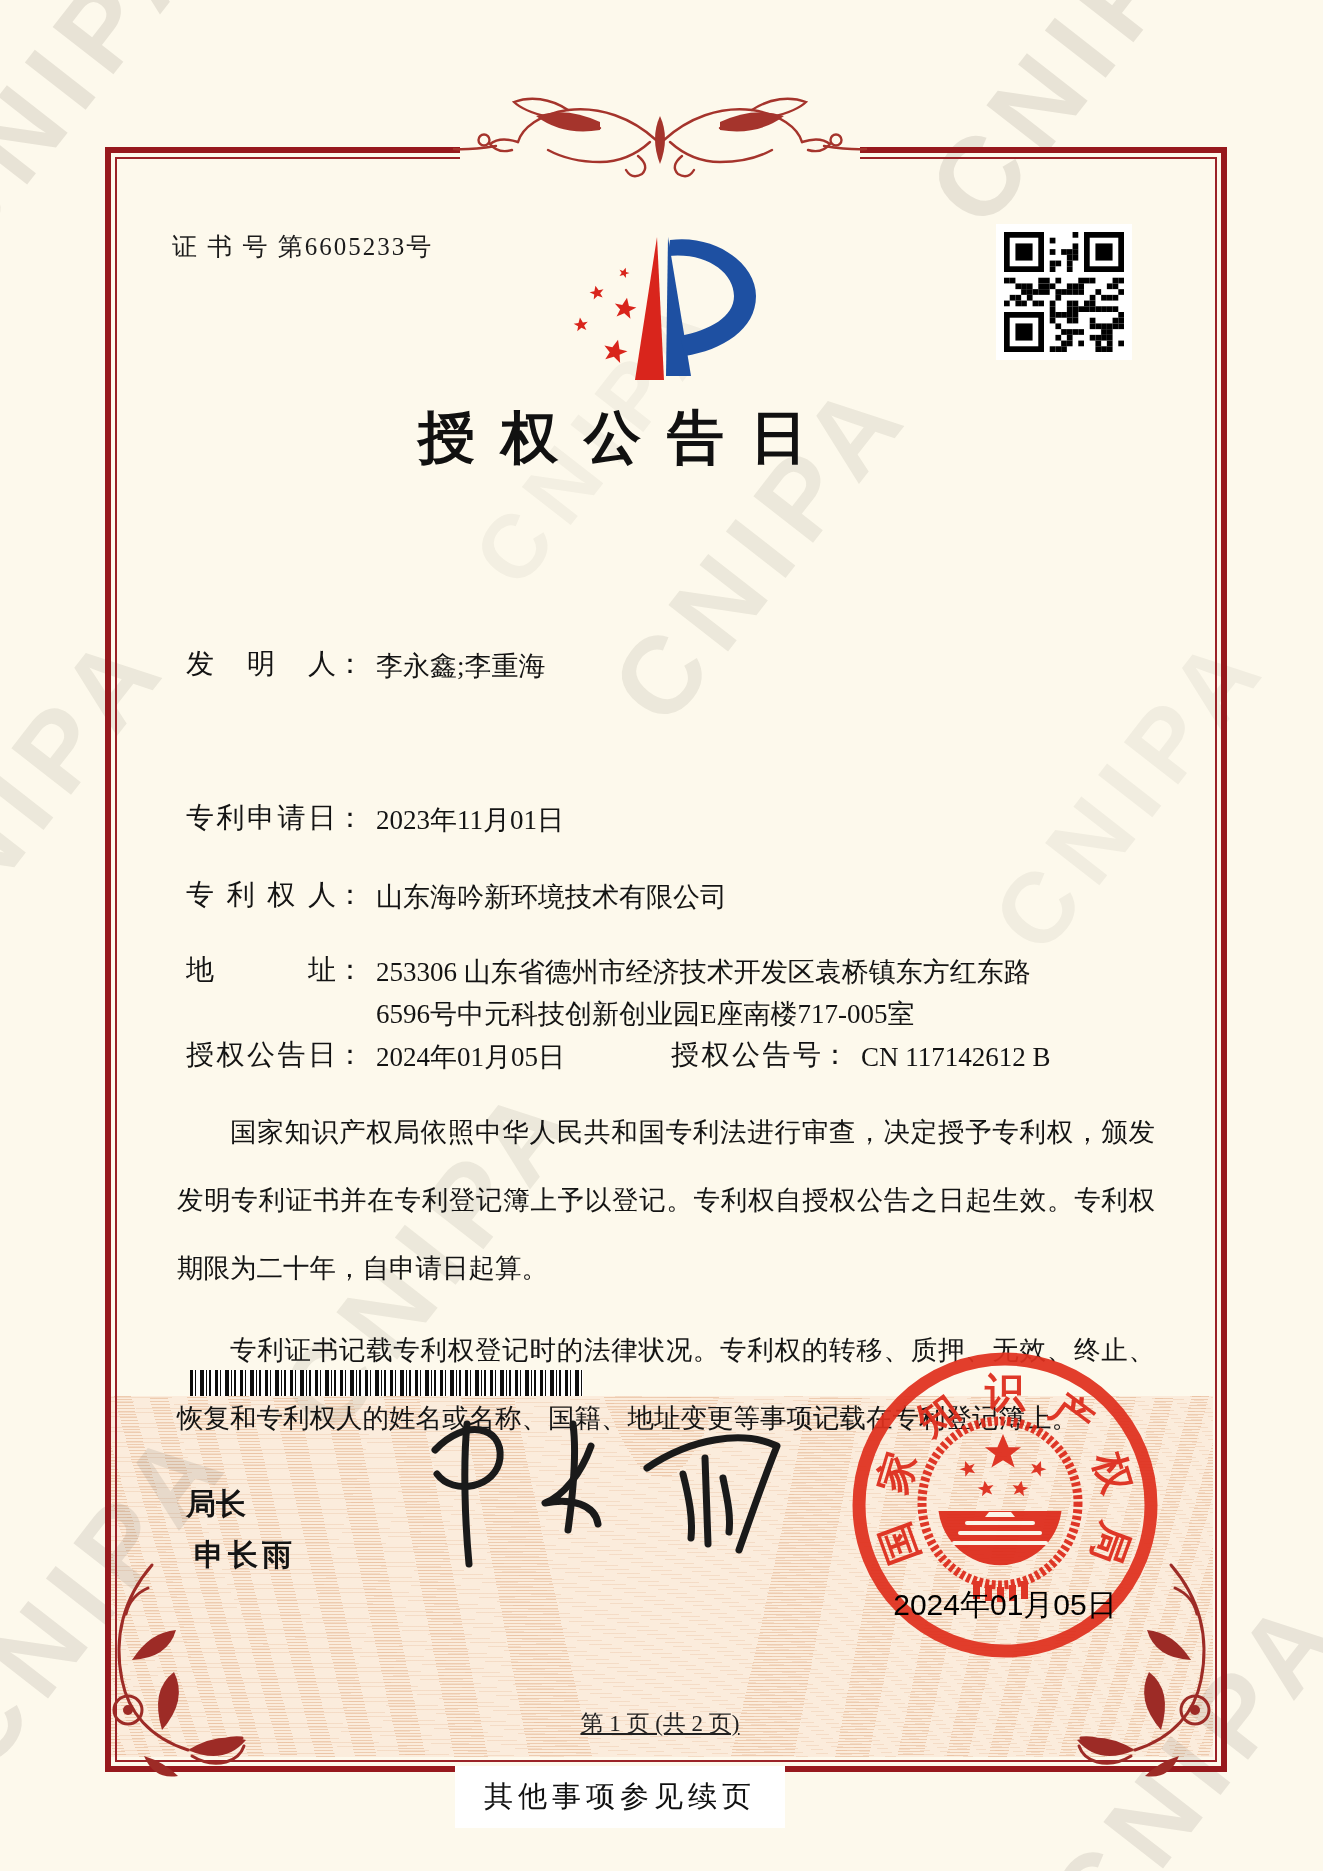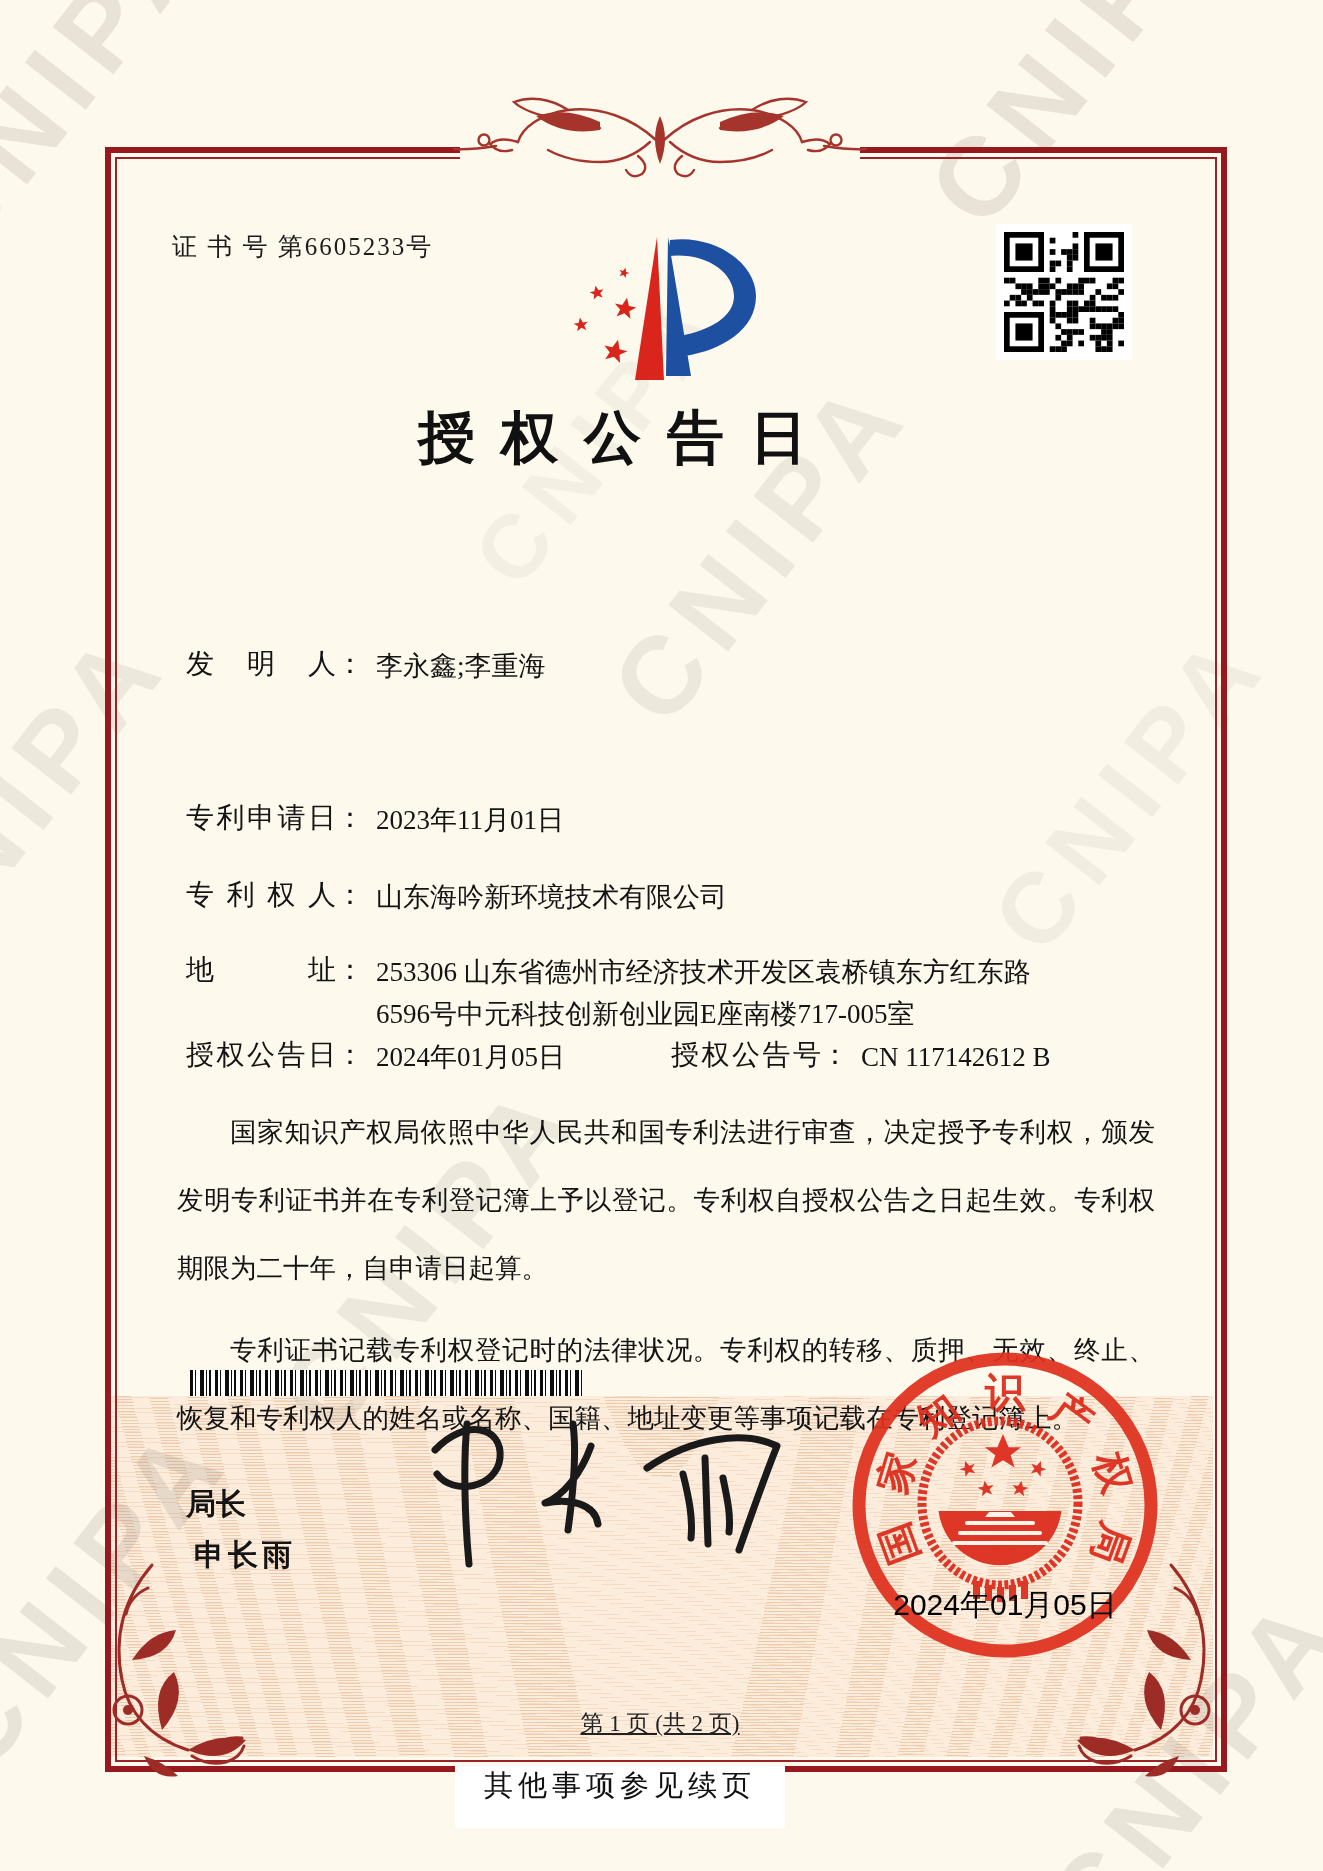--- a/index.html
+++ b/index.html
@@ -68,21 +68,21 @@
 
   
   .seal{position:absolute;left:835px;top:1335px;z-index:7;opacity:.93;}
   .seal text{font-family:"Liberation Sans",sans-serif;font-weight:700;}
   .seal-date{position:absolute;left:870px;top:1585px;width:270px;text-align:center;z-index:8;
     font-family:"Liberation Sans",sans-serif;font-size:30px;font-weight:500;color:#000;}
 
   
   .pageno{position:absolute;left:105px;top:1708px;width:1110px;text-align:center;font-size:23px;color:#222;z-index:6;text-decoration:underline;}
   .contbox{position:absolute;left:455px;top:1766px;width:330px;height:62px;background:#ffffff;z-index:6;
-    display:flex;align-items:flex-start;justify-content:center;}
+    display:flex;align-items:center;justify-content:center;}
   .contbox span{font-size:29px;letter-spacing:5px;color:#111;}
 </style>
 </head>
 <body>
 
 <div id="page">
 
   <div class="wm wm-1">CNIPA</div>
   <div class="wm wm-2">CNIPA</div>
   <div class="wm wm-3">CNIPA</div>

